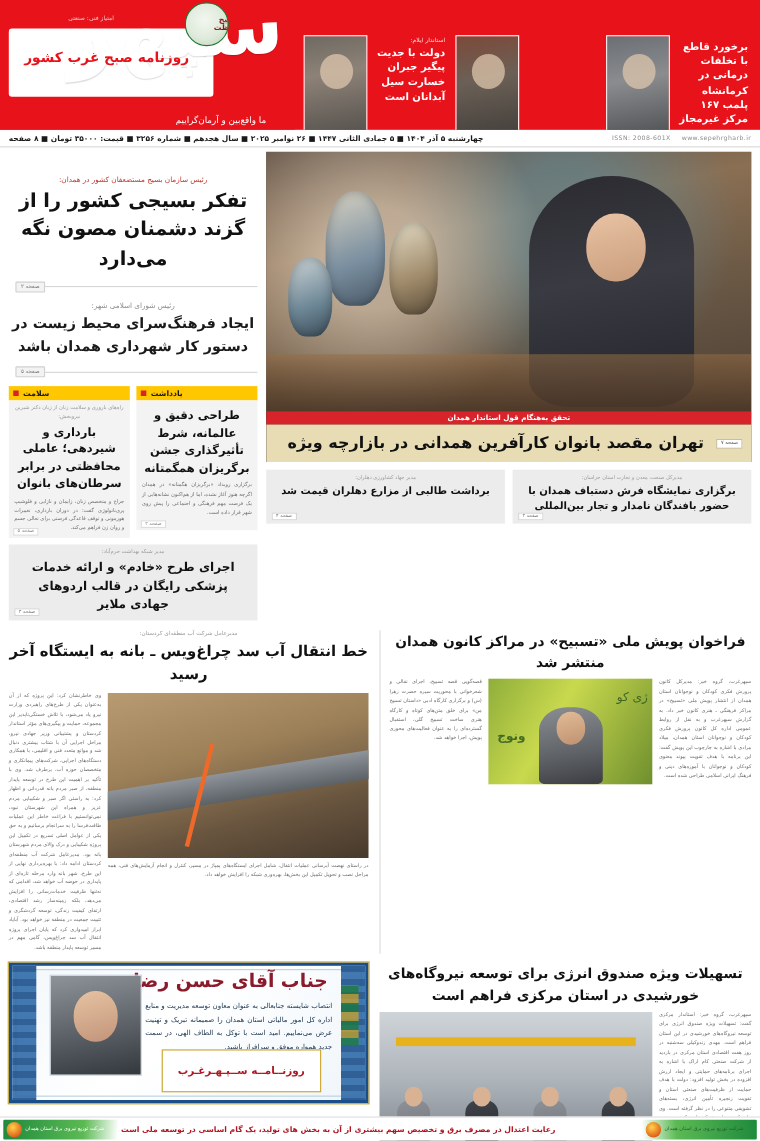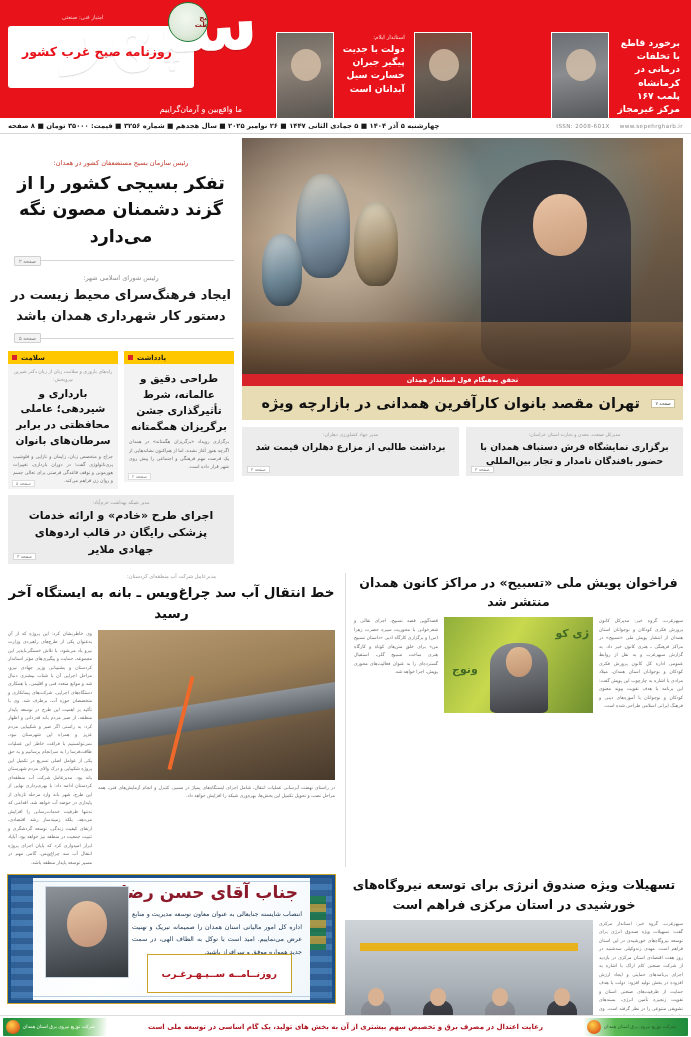--- a/index.html
+++ b/index.html
@@ -296,21 +296,21 @@
     background: linear-gradient(170deg,#8a8d92 0%,#5e6166 60%,#3b3d41 100%);
     border-radius: 44% 44% 12% 12% / 30% 30% 6% 6%;
   }
   .ap-face {
     position: absolute; left: 50%; transform: translateX(-50%); bottom: 36px;
     width: 26px; height: 30px; border-radius: 48%;
     background: linear-gradient(165deg,#e2bb96,#bf9271);
   }
   .ap-text {
     position: absolute; right: 4px; top: 10px;
-    font-size: 11px; font-weight: bold; color: #2f5a1e; opacity: .85;
+    font-size: 11px; font-weight: normal; color: #2f5a1e; opacity: .85;
   }
   .ap-text2 {
     position: absolute; left: 8px; top: 46px;
     font-size: 11px; font-weight: bold; color: #2f5a1e; opacity: .85;
   }
 
   .trench {
     height: 150px; position: relative; overflow: hidden;
     background: linear-gradient(165deg,#b99b72 0%,#9c8058 38%,#6a5640 70%,#47392b 100%);
   }
@@ -411,21 +411,21 @@
     padding: 0 3px;
     border-radius: 1px;
   }
   .footer-badge {
     width: 14px; height: 14px; border-radius: 50%;
     background: radial-gradient(circle at 40% 35%, #ffd24a, #e0621d 70%, #8e2f0b);
     flex: 0 0 14px;
   }
   .footer-logo-text { font-size: 4.6px; color: #fff; line-height: 1.2; text-align: right; }
   .footer-slogan {
-    flex: 1; text-align: center;
+    flex: 1; text-align: left;
     font-size: 7px; font-weight: bold; color: #b01622;
   }
   .footer-logo.left { background: linear-gradient(265deg,#1e8a3c 0%,#5cba54 70%,#ffffff 100%); }
   .footer-logo.left .footer-logo-text { color: #2a5c2f; }
 </style>
 </head>
 <body>
 
 <div class="page">
 

